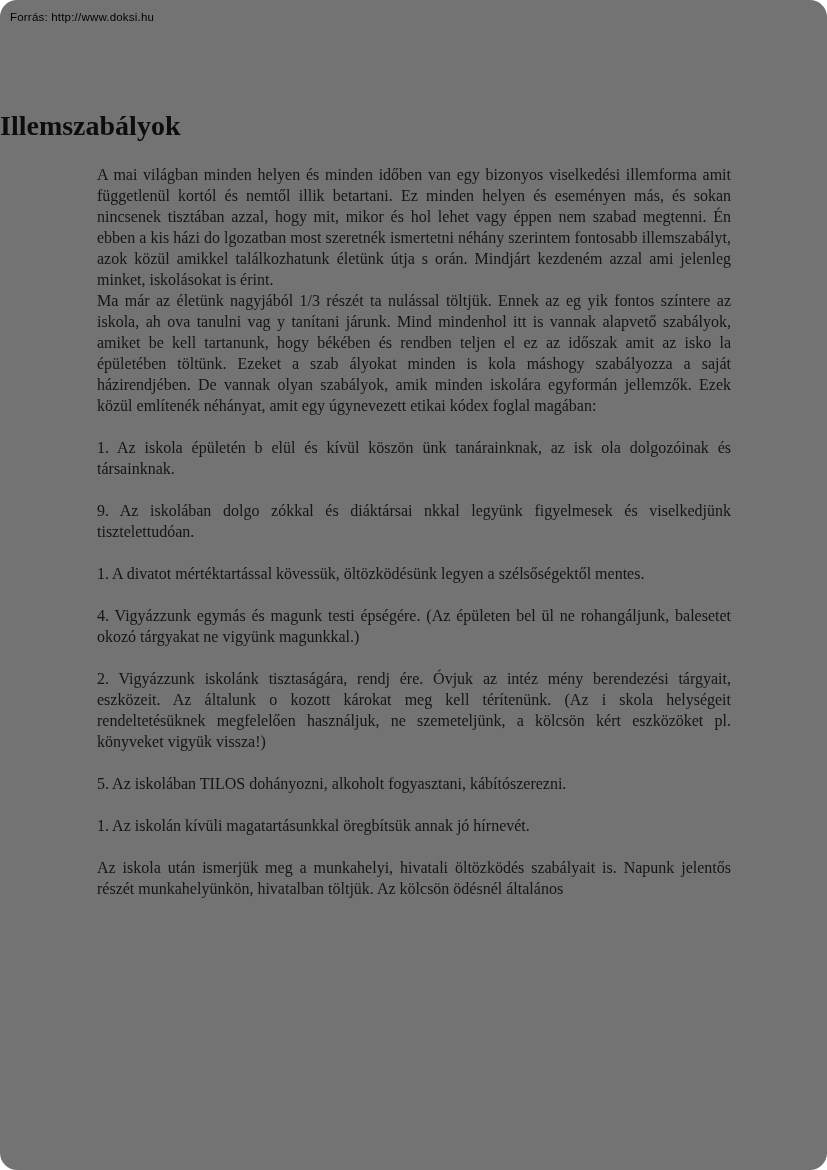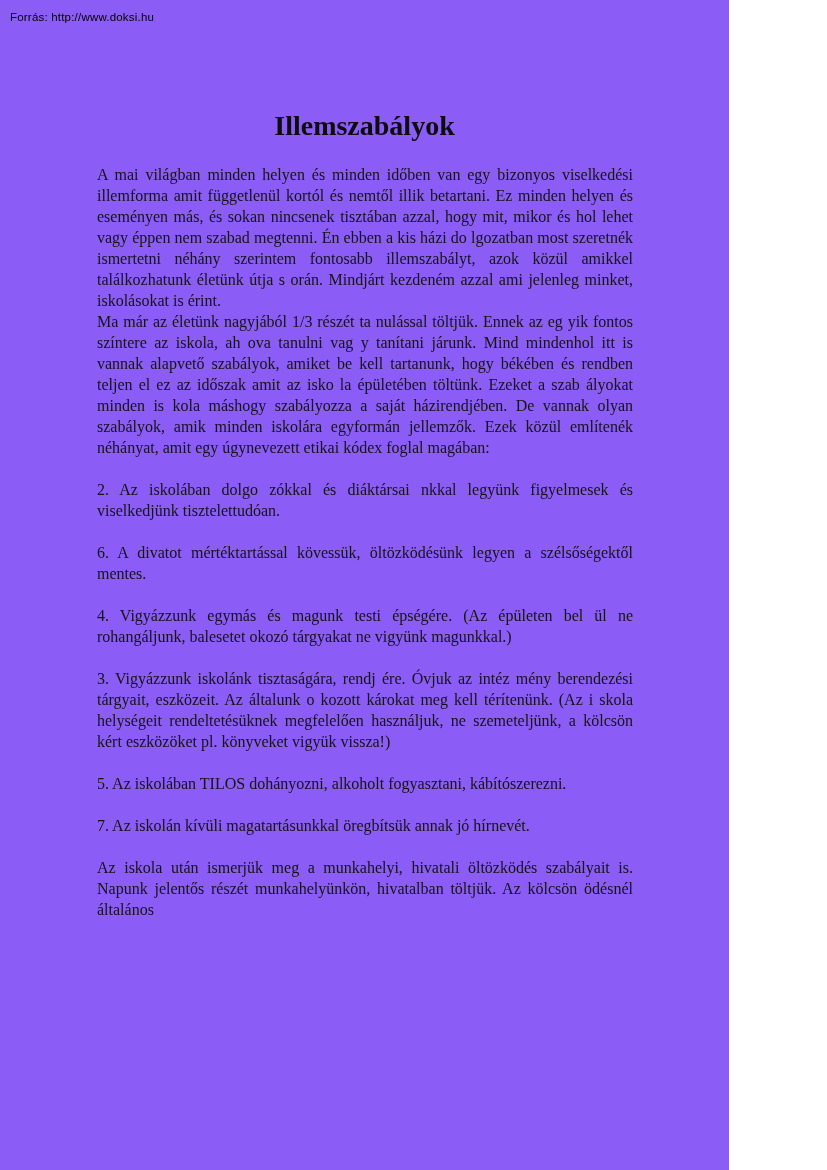--- a/index.html
+++ b/index.html
@@ -2,38 +2,39 @@
 <html lang="hu"><head>
 <meta charset="utf-8">
 <style>
   html, body {
     margin: 0;
     padding: 0;
     background: #ffffff;
   }
   .page {
     position: relative;
-    width: 729px;
+    width: 827px;
     height: 1170px;
-    background: #8b5cf6;
+    background: #737373;
     color: #111111;
     overflow: hidden;
+    border-radius: 17px;
   }
   .source {
     position: absolute;
     top: 11px;
     left: 10px;
     font-family: "Liberation Sans", "DejaVu Sans", sans-serif;
     font-size: 11.5px;
     color: #000000;
     letter-spacing: 0.2px;
   }
   .title {
     margin: 110px 0 0 0;
-    text-align: center;
+    text-align: left;
     font-family: "Liberation Serif", "DejaVu Serif", serif;
     font-weight: bold;
     font-size: 28px;
     color: #0d0d0d;
   }
   .doc-body {
     margin: 22px 96px 12px 97px;
     font-family: "Liberation Serif", "DejaVu Serif", serif;
     font-size: 16px;
     line-height: 21px;
@@ -49,21 +50,22 @@
 </style>
 </head>
 <body>
 
 <div class="page">
   <div class="source">Forrás: http://www.doksi.hu</div>
   <h1 class="title">Illemszabályok</h1>
   <div class="doc-body">
     <p class="tight">A mai világban minden helyen és minden időben van egy bizonyos viselkedési illemforma amit függetlenül kortól és nemtől illik betartani. Ez minden helyen és eseményen más, és sokan nincsenek tisztában azzal, hogy mit, mikor és hol lehet vagy éppen nem szabad megtenni. Én ebben a kis házi do lgozatban most szeretnék ismertetni néhány szerintem fontosabb illemszabályt, azok közül amikkel találkozhatunk életünk útja s orán. Mindjárt kezdeném azzal ami jelenleg minket, iskolásokat is érint.</p>
     <p>Ma már az életünk nagyjából 1/3 részét ta nulással töltjük. Ennek az eg yik fontos színtere az iskola, ah ova tanulni vag y tanítani járunk. Mind mindenhol itt is vannak alapvető szabályok, amiket be kell tartanunk, hogy békében és rendben teljen el ez az időszak amit az isko la épületében töltünk. Ezeket a szab ályokat minden is kola máshogy szabályozza a saját házirendjében. De vannak olyan szabályok, amik minden iskolára egyformán jellemzők. Ezek közül említenék néhányat, amit egy úgynevezett etikai kódex foglal magában:</p>
-    <p>2. Az iskolában dolgo zókkal és diáktársai nkkal legyünk figyelmesek és viselkedjünk tisztelettudóan.</p>
-    <p>6. A divatot mértéktartással kövessük, öltözködésünk legyen a szélsőségektől mentes.</p>
+    <p>1. Az iskola épületén b elül és kívül köszön ünk tanárainknak, az isk ola dolgozóinak és társainknak.</p>
+    <p>9. Az iskolában dolgo zókkal és diáktársai nkkal legyünk figyelmesek és viselkedjünk tisztelettudóan.</p>
+    <p>1. A divatot mértéktartással kövessük, öltözködésünk legyen a szélsőségektől mentes.</p>
     <p>4. Vigyázzunk egymás és magunk testi épségére. (Az épületen bel ül ne rohangáljunk, balesetet okozó tárgyakat ne vigyünk magunkkal.)</p>
-    <p>3. Vigyázzunk iskolánk tisztaságára, rendj ére. Óvjuk az intéz mény berendezési tárgyait, eszközeit. Az általunk o kozott károkat meg kell térítenünk. (Az i skola helységeit rendeltetésüknek megfelelően használjuk, ne szemeteljünk, a kölcsön kért eszközöket pl. könyveket vigyük vissza!)</p>
+    <p>2. Vigyázzunk iskolánk tisztaságára, rendj ére. Óvjuk az intéz mény berendezési tárgyait, eszközeit. Az általunk o kozott károkat meg kell térítenünk. (Az i skola helységeit rendeltetésüknek megfelelően használjuk, ne szemeteljünk, a kölcsön kért eszközöket pl. könyveket vigyük vissza!)</p>
     <p>5. Az iskolában TILOS dohányozni, alkoholt fogyasztani, kábítószerezni.</p>
-    <p>7. Az iskolán kívüli magatartásunkkal öregbítsük annak jó hírnevét.</p>
+    <p>1. Az iskolán kívüli magatartásunkkal öregbítsük annak jó hírnevét.</p>
     <p>Az iskola után ismerjük meg a munkahelyi, hivatali öltözködés szabályait is. Napunk jelentős részét munkahelyünkön, hivatalban töltjük. Az kölcsön ödésnél általános</p>
   </div>
 </div>
 
 </body></html>

